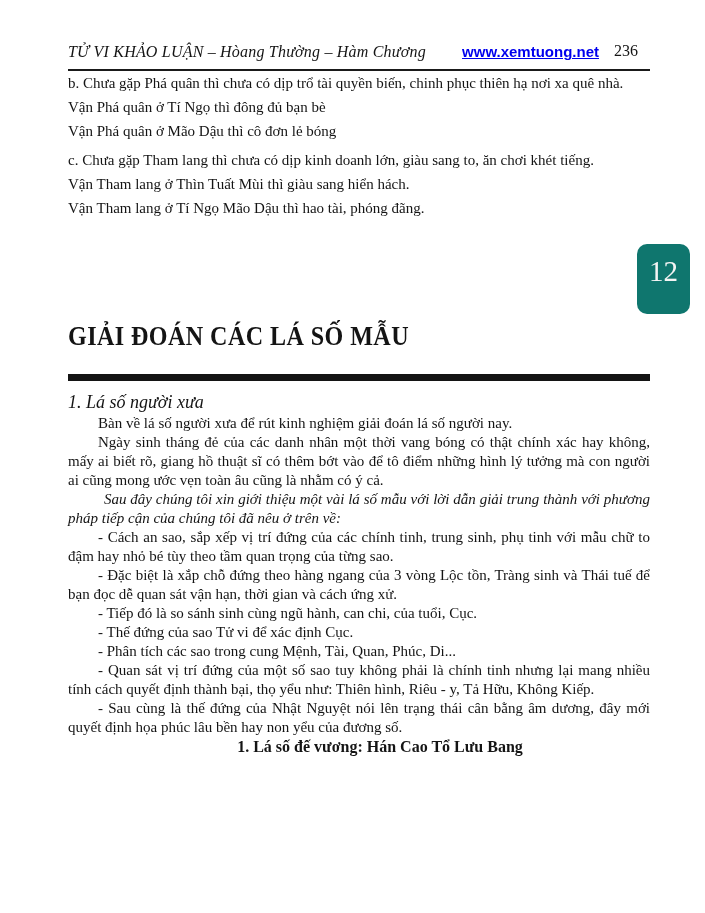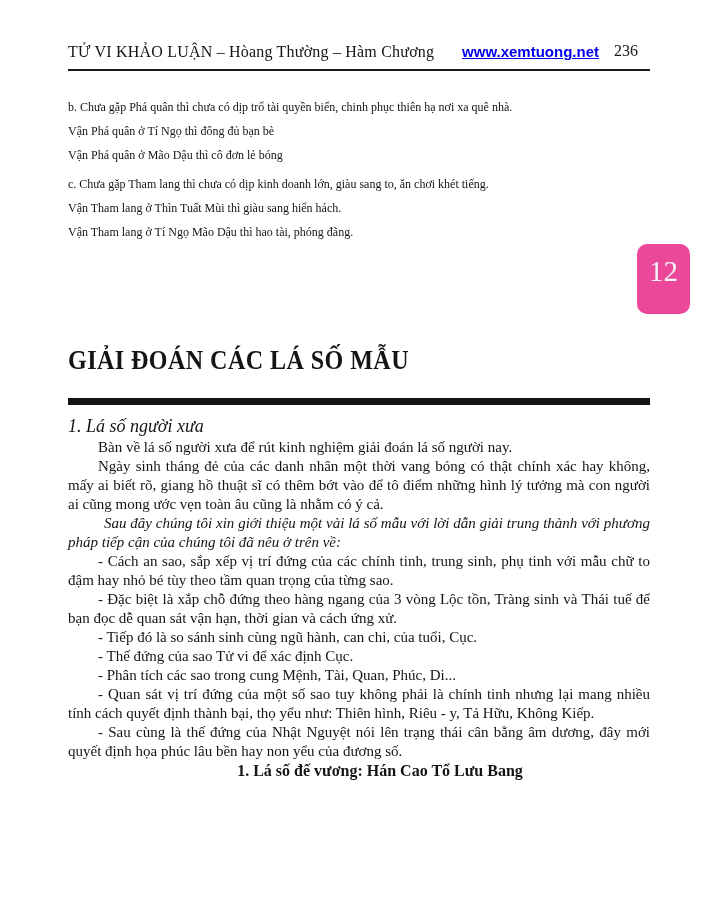--- a/index.html
+++ b/index.html
@@ -26,20 +26,21 @@
     display: flex;
     justify-content: space-between;
     align-items: baseline;
     border-bottom: 2px solid #1a1a1a;
     padding-bottom: 8px;
   }
   .header-title {
     font-size: 16px;
     letter-spacing: 0.2px;
     white-space: nowrap;
+    font-style: italic;
   }
   .header-right {
     display: flex;
     align-items: flex-end;
     gap: 15px;
     margin-right: 12px;
   }
   .site-link {
     font-family: "Liberation Sans", sans-serif;
     font-weight: bold;
@@ -47,34 +48,33 @@
     color: #0000ee;
     text-decoration: underline;
     white-space: nowrap;
     cursor: pointer;
   }
   .page-number {
     font-size: 16px;
   }
   
   .intro {
-    margin-top: 24px;
-    font-size: 12px;
+    font-size: 15px;
     line-height: 24px;
   }
   .intro-line { white-space: nowrap; }
   .intro-block-c { margin-top: 5px; }
   
   .chapter-tab {
     position: absolute;
     left: 637px;
     top: 244px;
     width: 53px;
     height: 70px;
-    background: #ec4899;
+    background: #0f766e;
     border-radius: 10px;
     color: #f4f4f4;
     text-align: center;
     font-size: 29px;
     line-height: 1;
     padding-top: 13px;
     box-sizing: border-box;
   }
   
   .chapter-title {

